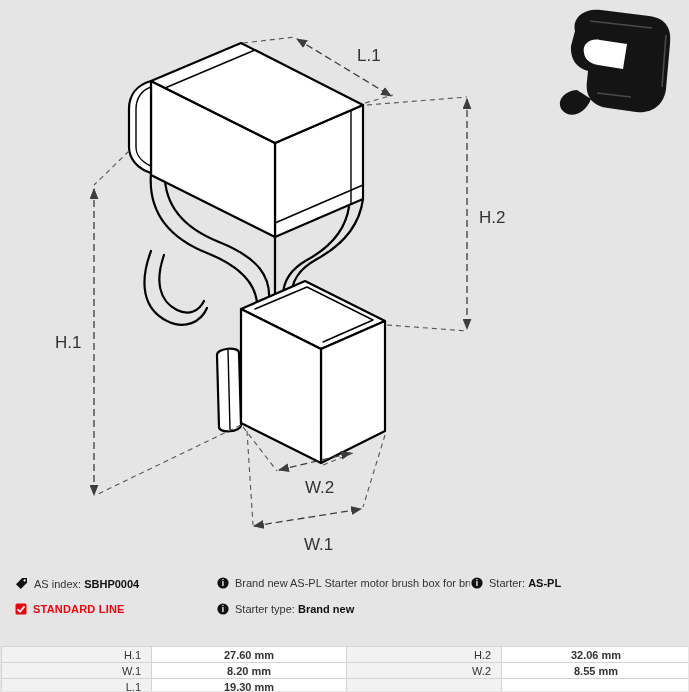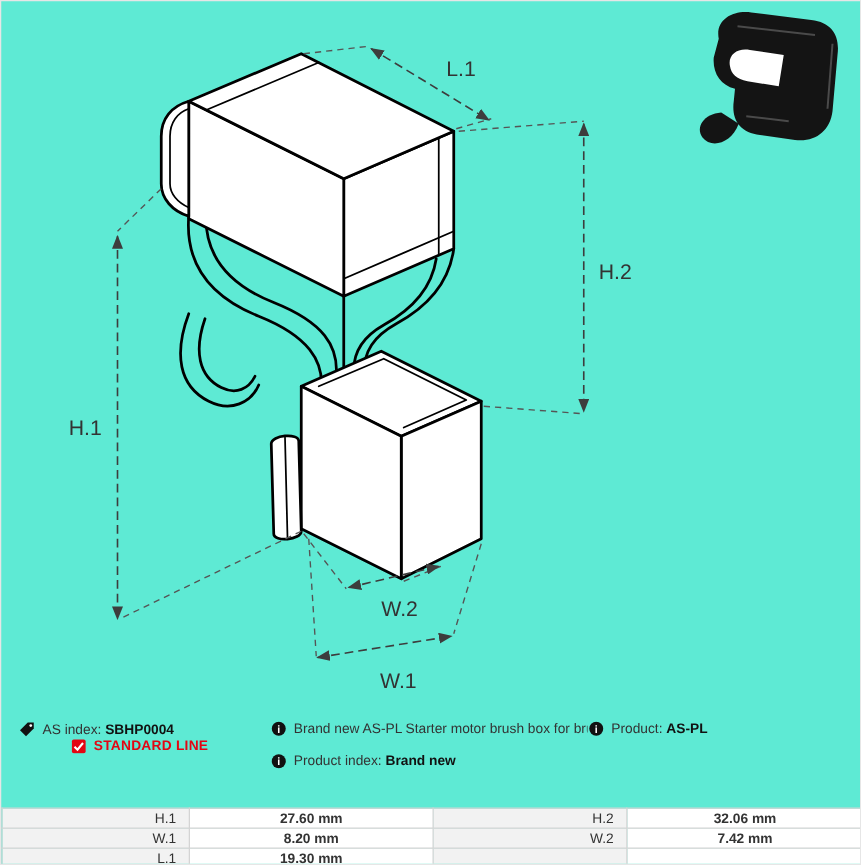--- a/index.html
+++ b/index.html
@@ -1,17 +1,17 @@
 <!DOCTYPE html>
 <html><head>
 <meta charset="utf-8">
 <style>
   html,body { margin:0; padding:0; background:#ffffff; }
   .page {
-    position:relative; width:689px; height:692px; background:#5eead4;
+    position:relative; width:689px; height:692px; background:#e5e5e5;
     font-family:"Liberation Sans", sans-serif; color:#333;
     border:1px solid #e6e6e6; box-sizing:border-box; overflow:hidden;
   }
   .drawing-svg { position:absolute; top:0; left:0; }
 
   
   .info-bar { position:absolute; left:0; top:566px; width:689px; height:78px; font-size:11px; }
   .info-item { position:absolute; display:flex; align-items:center; gap:6px; white-space:nowrap; }
   .info-item .txt b { color:#111; }
   .red-bold { color:#e30613; font-weight:bold; letter-spacing:.2px; }
@@ -114,21 +114,21 @@
       <svg width="13" height="13" viewBox="0 0 13 13">
         <path d="M1,7.2 L7.2,1 H12 V5.8 L5.8,12 Z" fill="#111"></path>
           <circle cx="9.6" cy="3.4" r="1.1" fill="#fff"></circle>
       </svg>
       <span class="txt">
         <span>AS index:</span>
         <b>SBHP0004</b>
       </span>
     </div>
 
-    <div class="info-item" style="left:14px; top:24px;margin-left:42px;">
+    <div class="info-item" style="left:14px; top:36px;">
       <svg width="12" height="12" viewBox="0 0 12 12">
         <rect x="0.5" y="0.5" width="11" height="11" rx="1.5" fill="#e30613"></rect>
         <path d="M2.6,6.4 L5,8.8 L9.4,3.4" stroke="#fff" stroke-width="1.7" fill="none"></path>
       </svg>
       <span class="red-bold">STANDARD LINE</span>
     </div>
 
     <div class="info-item" style="left:216px; top:10px;">
       <svg width="12" height="12" viewBox="0 0 12 12">
         <circle cx="6" cy="6" r="5.6" fill="#111"></circle>
@@ -136,32 +136,32 @@
       </svg>
       <span class="txt desc-clip">Brand new AS-PL Starter motor brush box for brush holder</span>
     </div>
 
     <div class="info-item" style="left:216px; top:36px;">
       <svg width="12" height="12" viewBox="0 0 12 12">
         <circle cx="6" cy="6" r="5.6" fill="#111"></circle>
         <text x="6" y="9" font-size="8.5" font-weight="bold" fill="#fff" text-anchor="middle" font-family="Liberation Sans, sans-serif">i</text>
       </svg>
       <span class="txt">
-        <span>Product index:</span>
+        <span>Starter type:</span>
         <b>Brand new</b>
       </span>
     </div>
 
     <div class="info-item" style="left:470px; top:10px;">
       <svg width="12" height="12" viewBox="0 0 12 12">
         <circle cx="6" cy="6" r="5.6" fill="#111"></circle>
         <text x="6" y="9" font-size="8.5" font-weight="bold" fill="#fff" text-anchor="middle" font-family="Liberation Sans, sans-serif">i</text>
       </svg>
       <span class="txt">
-        <span>Product:</span>
+        <span>Starter:</span>
         <b>AS-PL</b>
       </span>
     </div>
 
   </div>
 
   <table class="dims-table">
     <colgroup>
         <col style="width:150px">
         <col style="width:195px">
@@ -172,21 +172,21 @@
       <tr>
         <td class="lbl">H.1</td>
         <td class="val">27.60 mm</td>
         <td class="lbl">H.2</td>
         <td class="val">32.06 mm</td>
       </tr>
       <tr>
         <td class="lbl">W.1</td>
         <td class="val">8.20 mm</td>
         <td class="lbl">W.2</td>
-        <td class="val">7.42 mm</td>
+        <td class="val">8.55 mm</td>
       </tr>
       <tr>
         <td class="lbl">L.1</td>
         <td class="val">19.30 mm</td>
         <td class="lbl"></td>
         <td class="val"></td>
       </tr>
     </tbody>
   </table>
 

